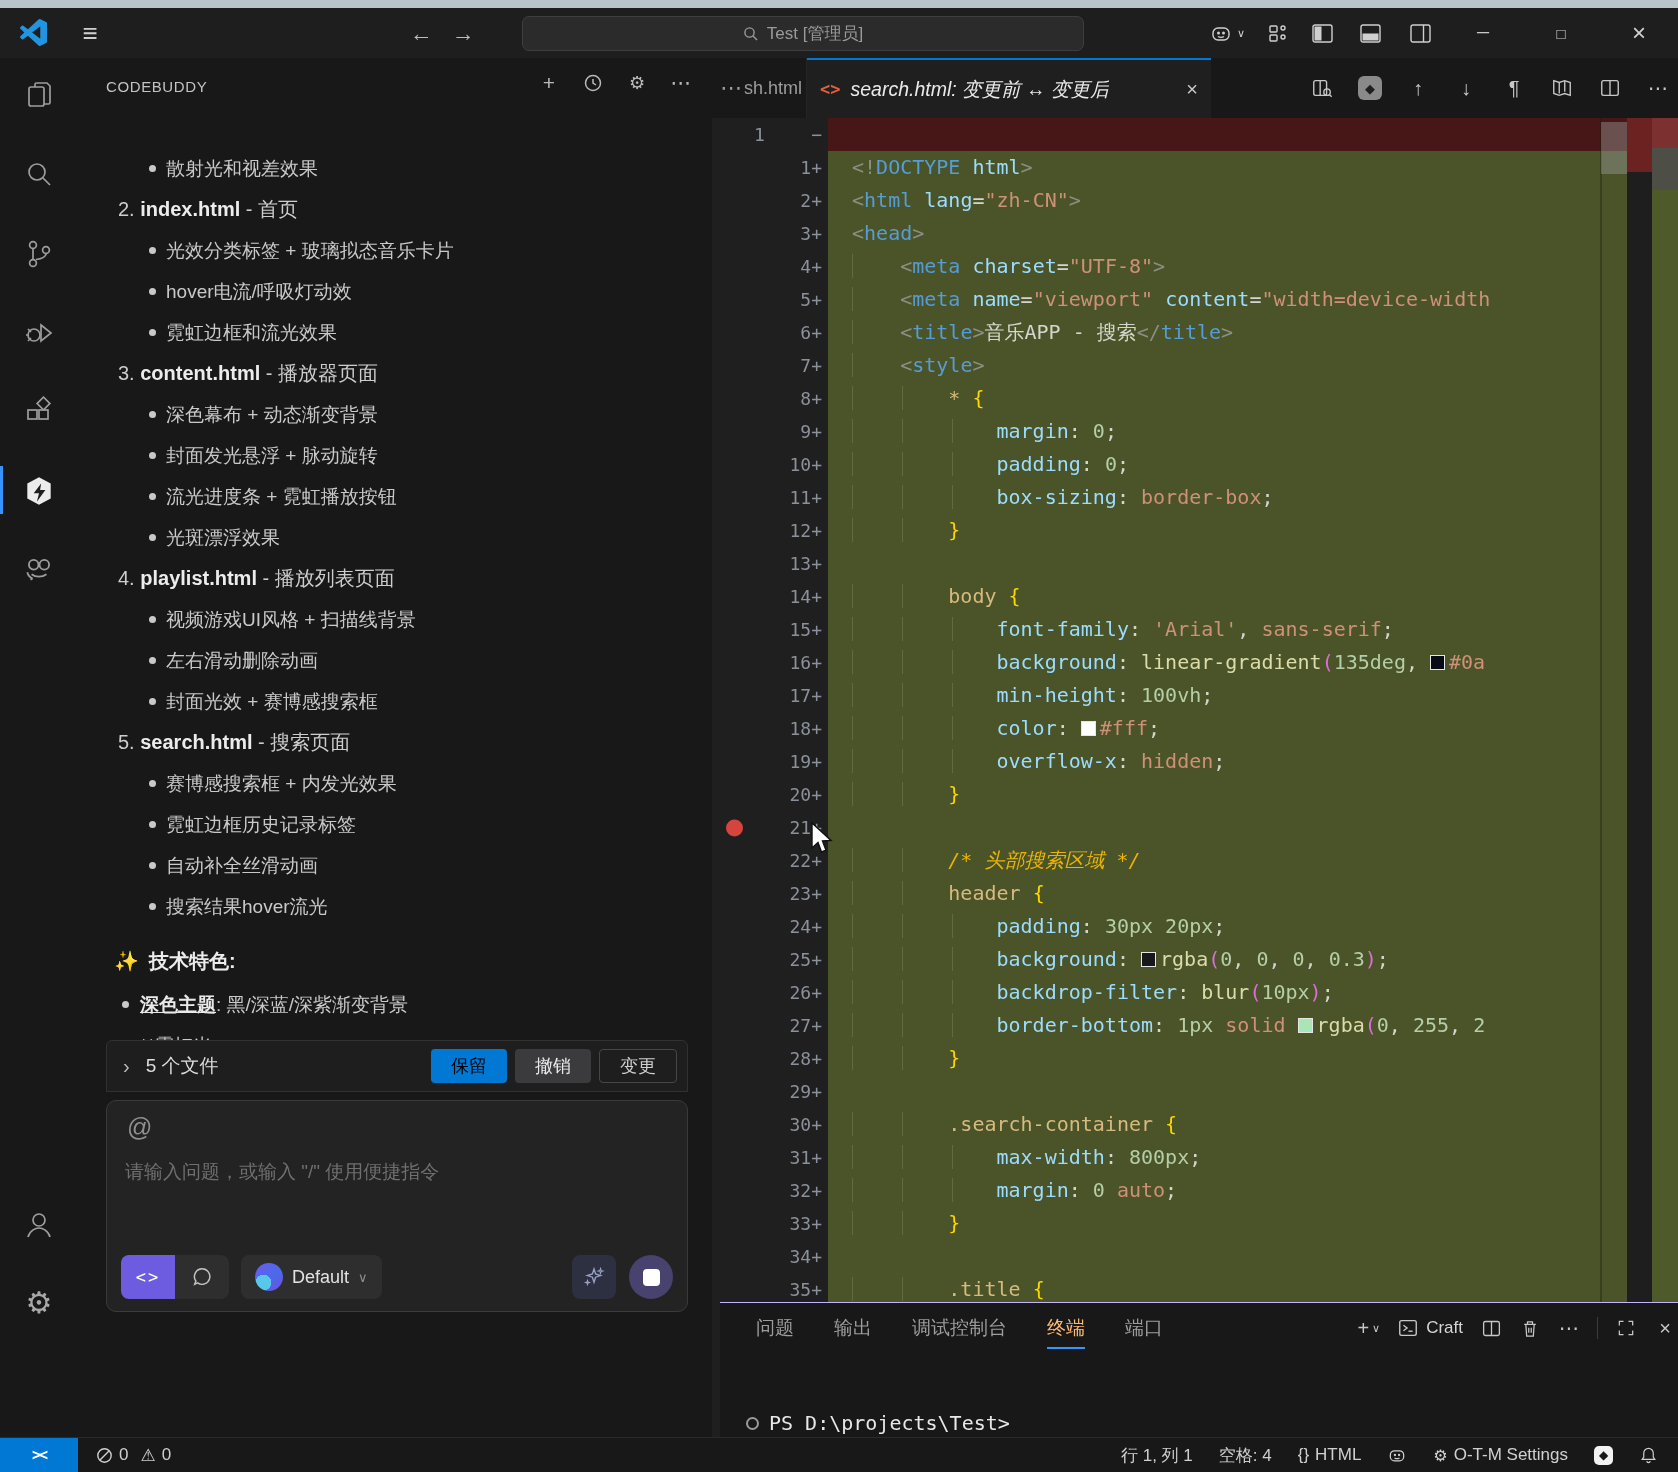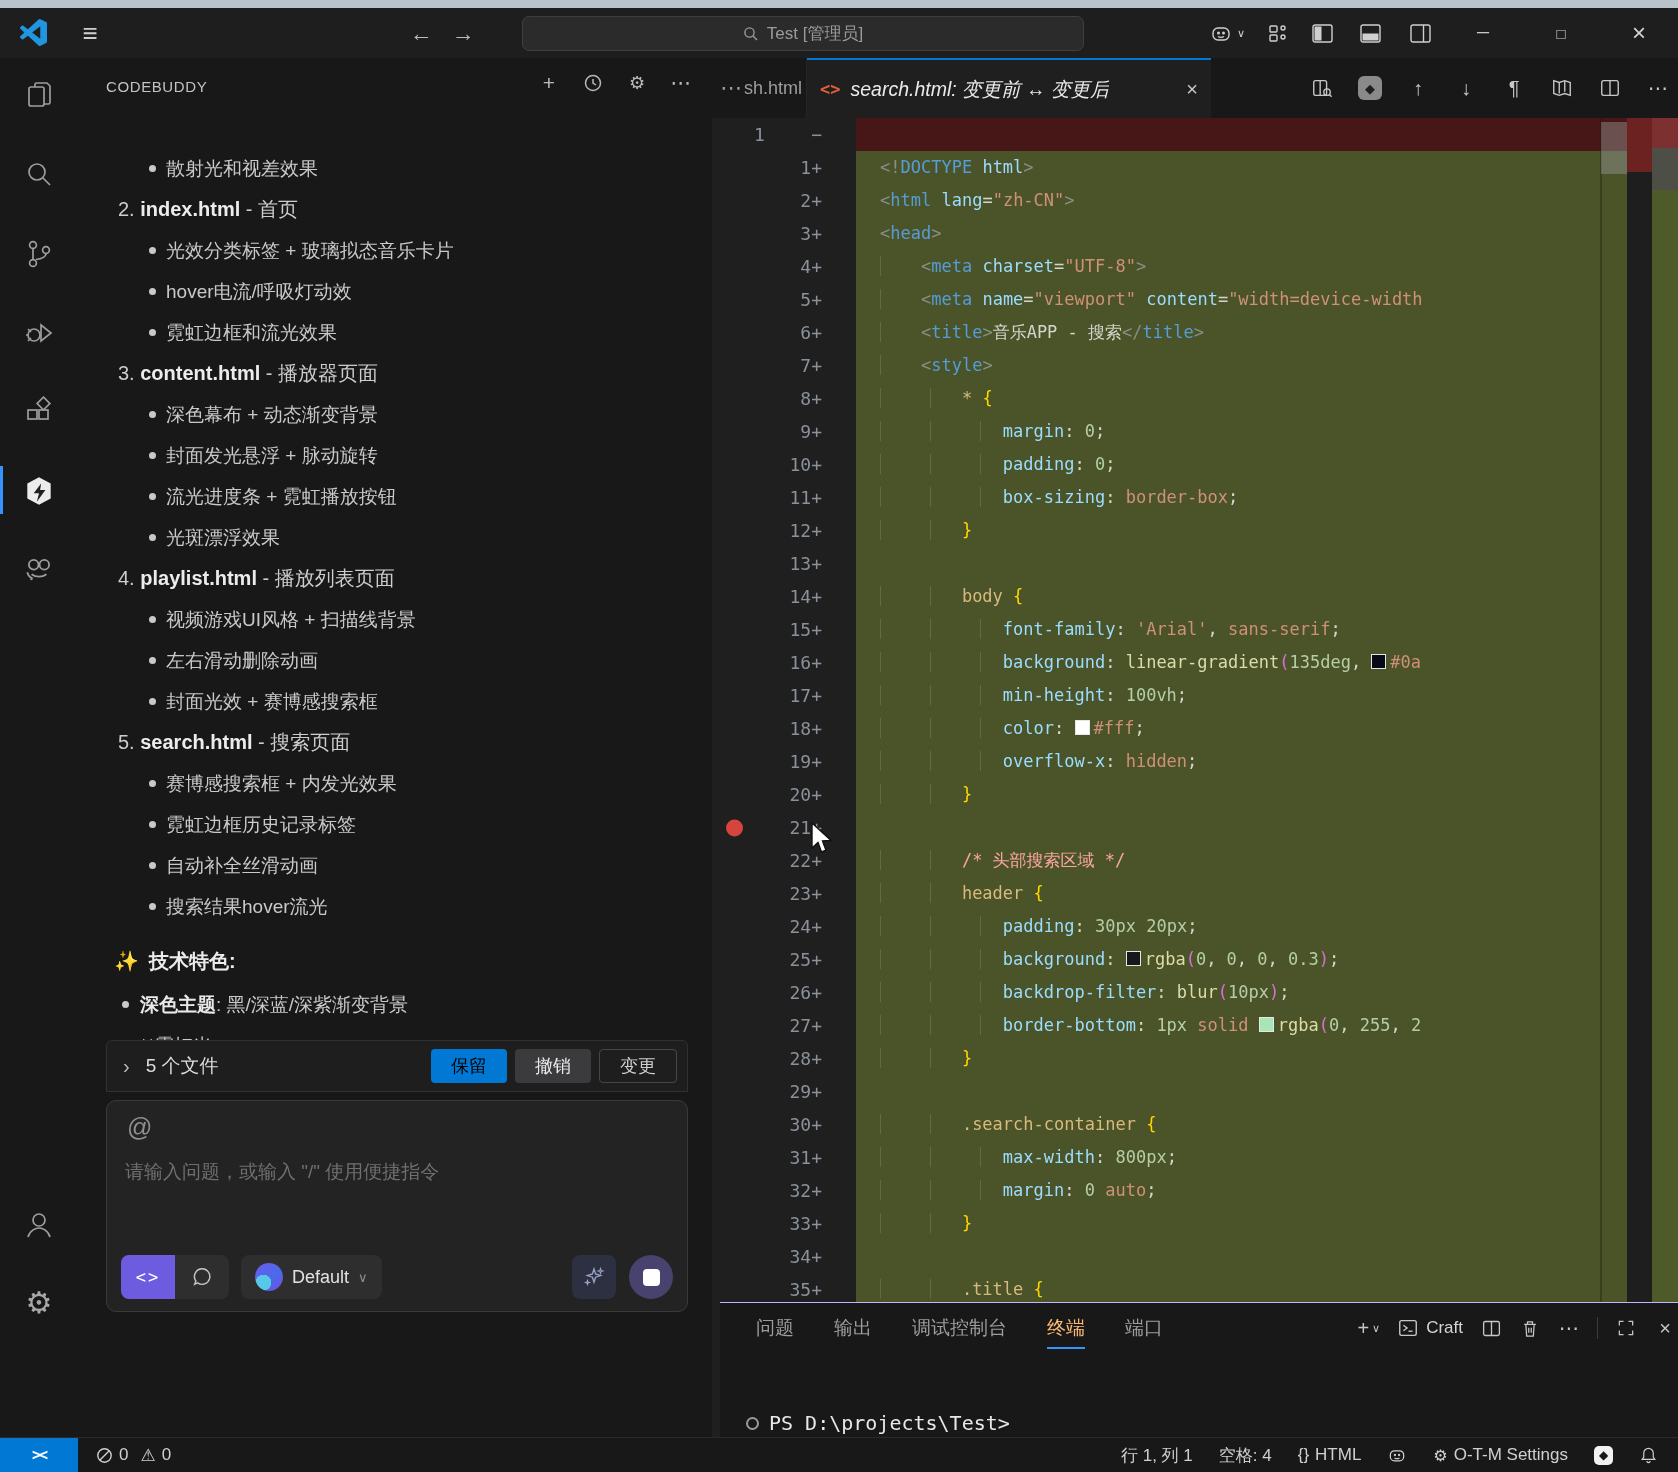--- a/index.html
+++ b/index.html
@@ -36,21 +36,21 @@
   .md-list{position:absolute;left:0;top:102px;right:0;}
   .md-b2{position:relative;padding-left:88px;height:41px;line-height:41px;font-size:19px;color:#c9c9c9;white-space:nowrap;}
   .md-b2::before{content:"";position:absolute;left:71px;top:17px;width:7px;height:7px;border-radius:50%;background:#c9c9c9;}
   .md-list > .md-b2:first-child{margin-top:-12px;}
   .md-file{padding-left:40px;height:41px;line-height:41px;font-size:20px;color:#cdcdcd;white-space:nowrap;}
   .md-file .f{font-weight:bold;color:#ececec;}
   .md-head{padding-left:36px;height:45px;line-height:45px;font-size:20px;font-weight:bold;color:#ececec;margin-top:12px;white-space:nowrap;}
   .md-head .spark{color:#e8b23c;margin-right:10px;font-weight:normal;}
   .md-b1{position:relative;padding-left:62px;height:41px;line-height:41px;font-size:19px;color:#c9c9c9;white-space:nowrap;}
   .md-b1::before{content:"";position:absolute;left:44px;top:17px;width:7px;height:7px;border-radius:50%;background:#c9c9c9;}
-  .md-b1 .b{font-weight:bold;color:#e9e9e9;}
+  .md-b1 .b{font-weight:bold;color:#e9e9e9;text-decoration:underline;}
 
   .filesbar{position:absolute;left:28px;top:982px;width:582px;height:52px;background:#1e1e1e;border:1px solid #313131;border-radius:6px 6px 0 0;
             display:flex;align-items:center;padding:0 10px 0 16px;box-sizing:border-box;gap:8px;}
   .fb-chev{color:#bdbdbd;font-size:20px;margin-right:8px;}
   .fb-label{font-size:19px;color:#dddddd;flex:1;}
   .btn{height:34px;border-radius:4px;font-size:18px;display:flex;align-items:center;justify-content:center;padding:0 20px;box-sizing:border-box;}
   .btn-keep{background:#0078d4;color:#000000;}
   .btn-undo{background:#3b3b3e;color:#eaeaea;}
   .btn-change{background:transparent;border:1px solid #474747;color:#cfcfcf;}
 
@@ -84,27 +84,27 @@
   .tab-actions{position:absolute;right:8px;top:0;height:60px;display:flex;align-items:center;gap:24px;color:#c7c7c7;}
   .ta{display:flex;align-items:center;justify-content:center;width:24px;height:24px;font-size:20px;}
   .ta svg{stroke:#c7c7c7;fill:none;stroke-width:1.5;}
   .cb-badge{width:24px;height:24px;border-radius:6px;background:#8a8a8a;display:flex;align-items:center;justify-content:center;color:#1f1f1f;font-size:13px;}
 
   .codearea{position:absolute;left:0;top:60px;width:966px;height:1184px;overflow:hidden;background:#1f1f1f;}
   .row{display:flex;height:33px;}
   .gut{width:116px;flex:none;display:flex;align-items:center;padding:0 6px 0 42px;box-sizing:border-box;position:relative;
        font-family:"DejaVu Sans Mono",monospace;font-size:18px;color:#8b919b;}
   .gnum{margin-left:auto;}
-  .cnt{flex:1;white-space:pre;overflow:hidden;padding-left:24px;font-family:"DejaVu Sans Mono",monospace;font-size:17px;line-height:33px;margin-left:28px;}
+  .cnt{flex:1;white-space:pre;overflow:hidden;padding-left:24px;font-family:"DejaVu Sans Mono",monospace;font-size:20px;line-height:33px;}
   .row.add .cnt{background:#4b5428;}
   .row.rem .cnt{background:#471717;}
   .bp{position:absolute;left:14px;top:50%;transform:translateY(-50%);width:17px;height:17px;border-radius:50%;background:#d6453d;}
   .tk-p{color:#8a8f85;}.tk-tag{color:#569cd6;}.tk-at{color:#9cdcfe;}.tk-s{color:#ce9178;}
   .tk-n{color:#b5cea8;}.tk-kw{color:#ce9178;}.tk-fn{color:#dcdcaa;}.tk-pr{color:#d670d6;}
-  .tk-br{color:#ffd700;}.tk-sel{color:#d7ba7d;}.tk-c{color:#fca5a5;}.tk-tx{color:#d5d5cf;}.tk-op{color:#d5d5cf;}
+  .tk-br{color:#ffd700;}.tk-sel{color:#d7ba7d;}.tk-c{color:#eab308;font-style:italic;}.tk-tx{color:#d5d5cf;}.tk-op{color:#d5d5cf;}
   .ind{background:repeating-linear-gradient(to right,rgba(255,255,255,.13) 0 1px,transparent 1px 50px);}
   .sw{display:inline-block;width:15px;height:15px;border:1.5px solid #e6e6e6;box-sizing:border-box;vertical-align:-1px;margin-right:4px;}
   .swb{background:#060b15;}.sww{background:#ffffff;}.swd{background:#17171c;}.swg{background:#a9e6b6;}
 
   .vline{position:absolute;left:888px;top:0;width:2px;height:100%;background:rgba(20,25,5,.35);}
   .scroll-thumb{position:absolute;left:889px;top:4px;width:26px;height:52px;background:rgba(150,150,150,.45);}
   .ov-dark{position:absolute;left:915px;top:0;width:25px;height:100%;background:#1e1e1e;}
   .ov-dark-red{position:absolute;left:915px;top:0;width:25px;height:54px;background:#6d2222;}
   .ov-green{position:absolute;left:940px;top:0;width:26px;height:100%;background:#4e5a2a;}
   .ov-green-red{position:absolute;left:940px;top:0;width:26px;height:30px;background:#7c3030;}

